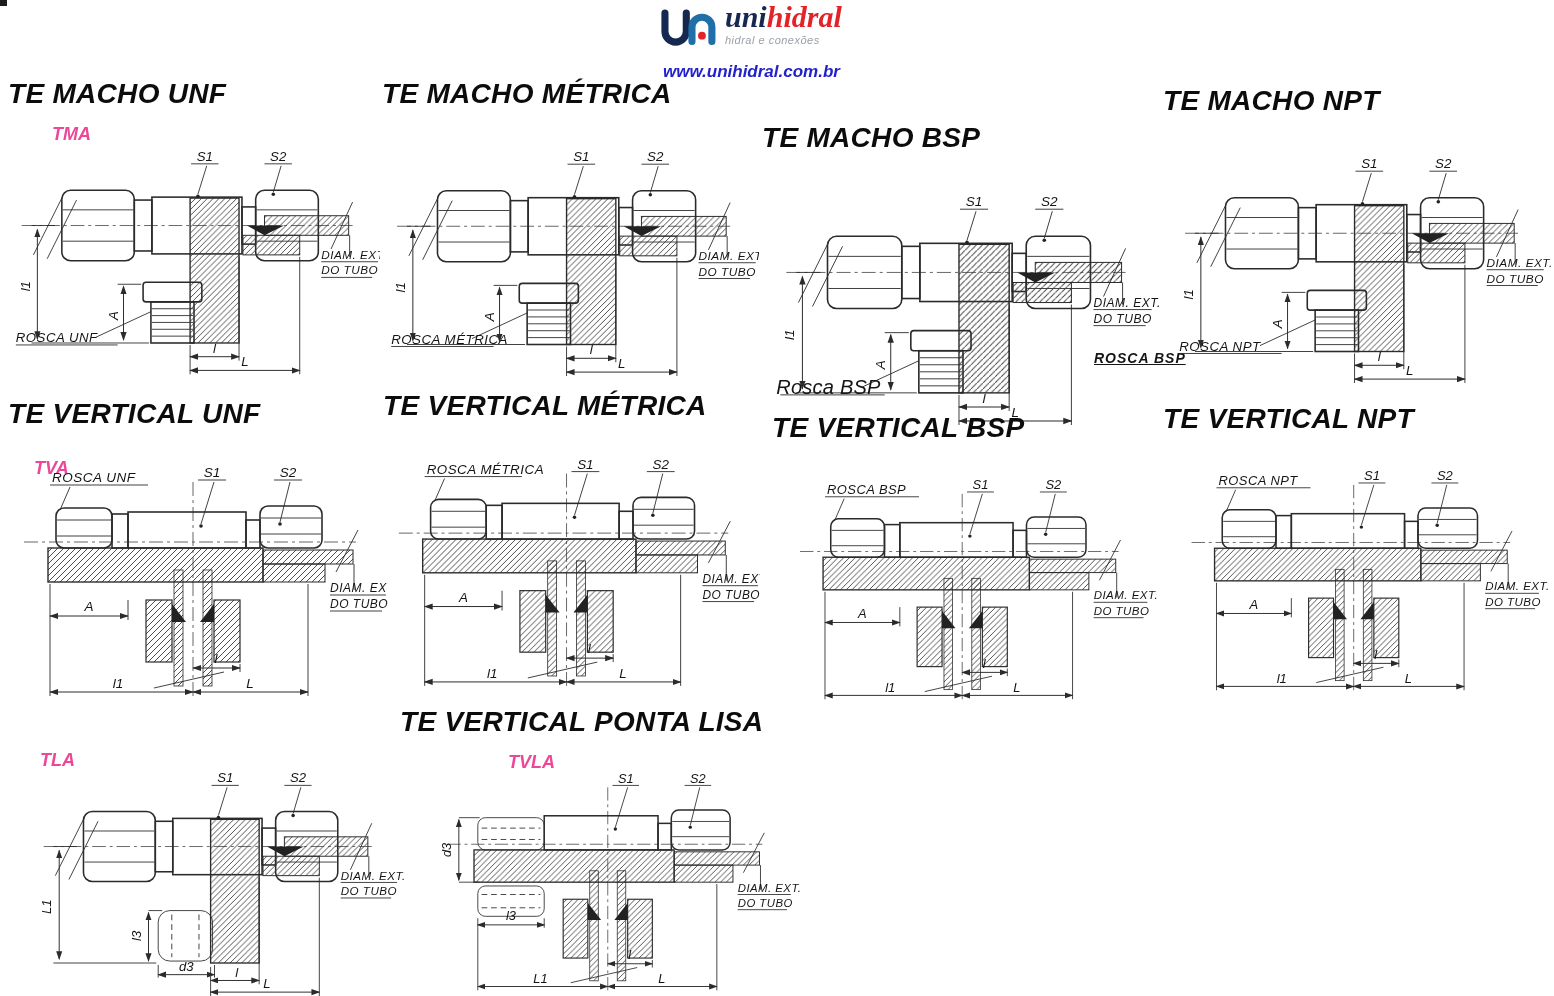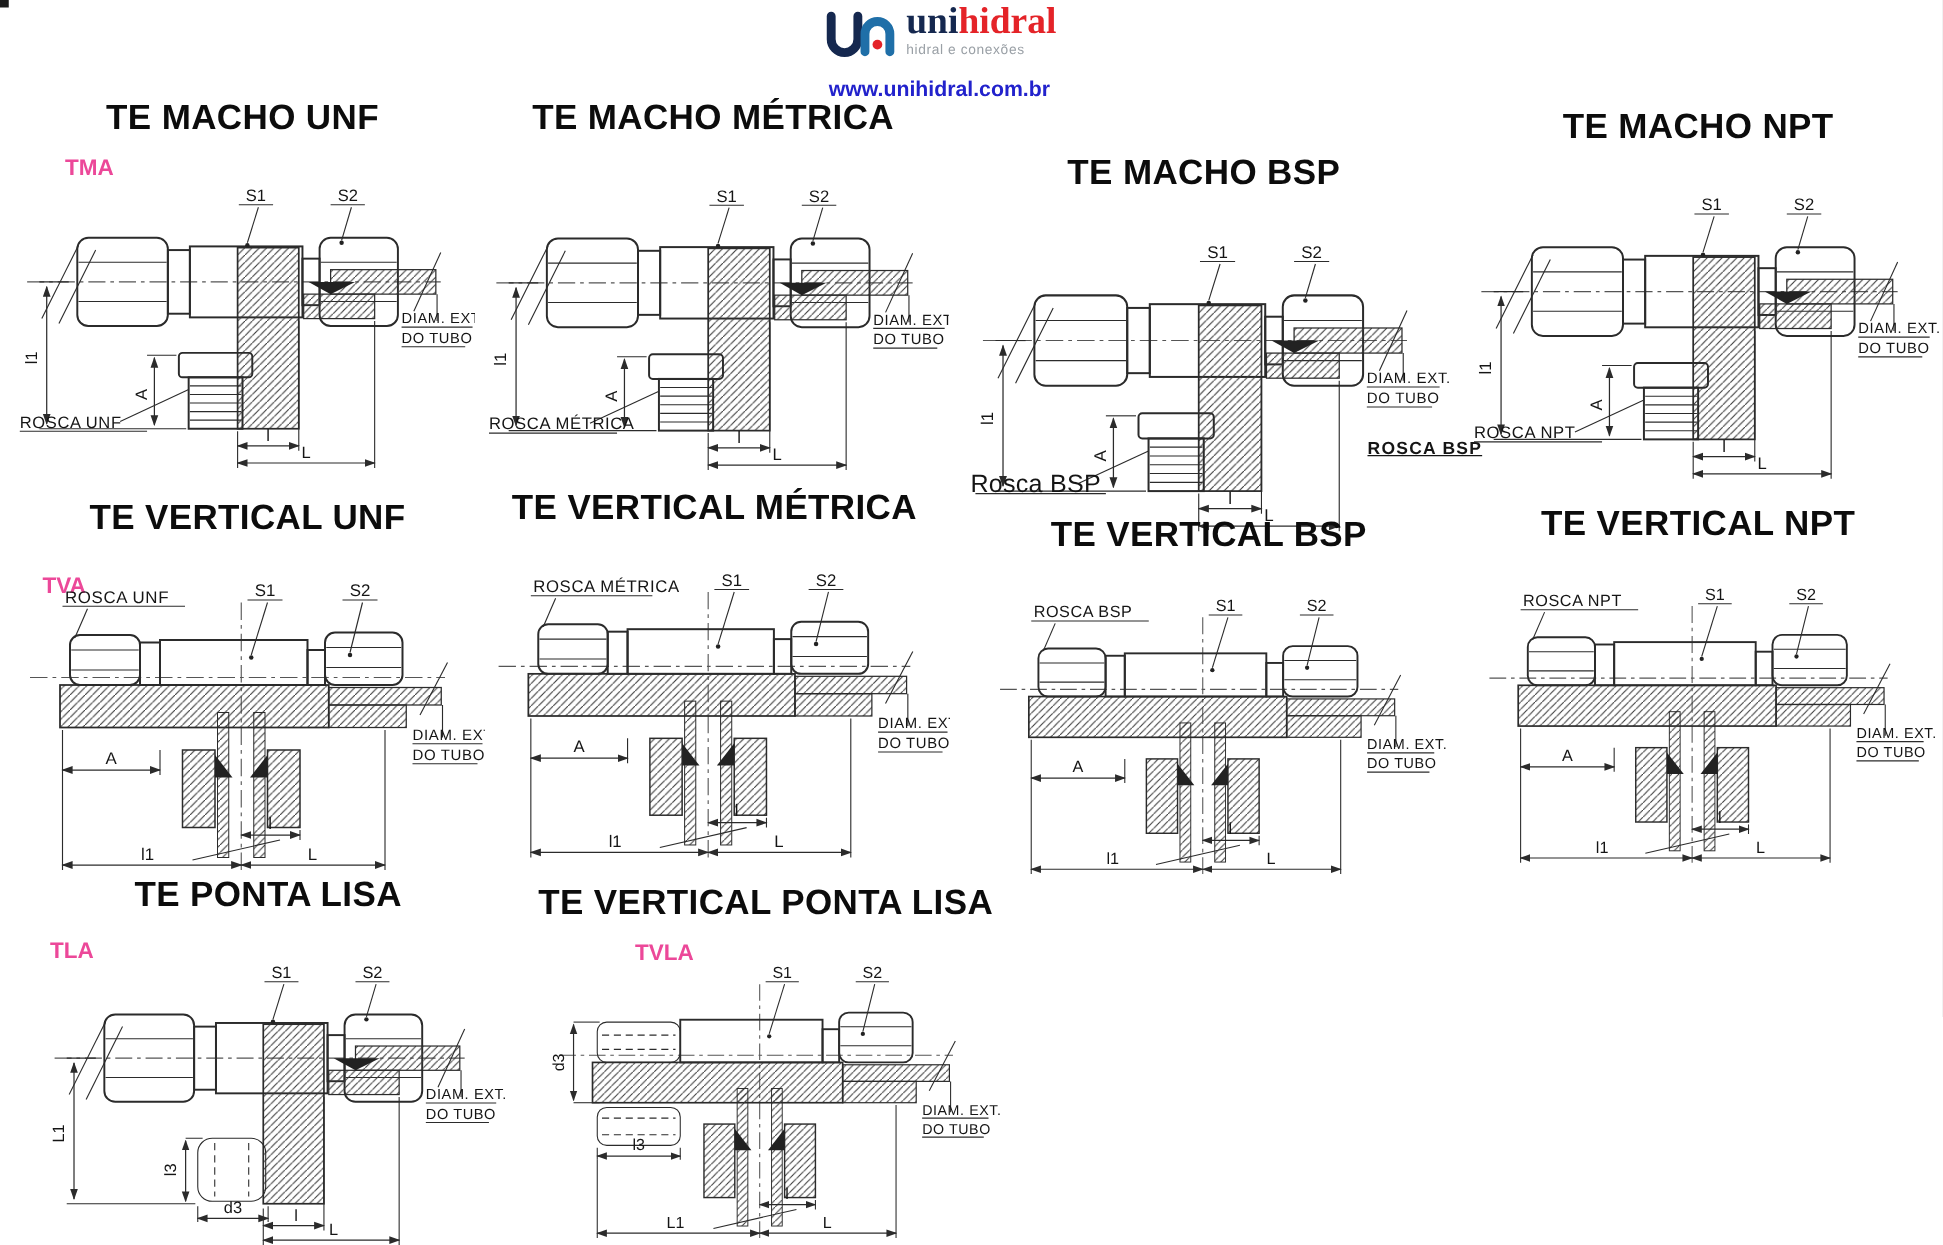--- a/index.html
+++ b/index.html
@@ -1,32 +1,32 @@
 <!DOCTYPE html>
 <html><head>
 <meta charset="utf-8">
 <style>
   html,body{margin:0;padding:0;background:#e8e8e8;}
   .page{position:relative;width:1554px;height:996px;background:#ffffff;overflow:hidden;
-        font-family:"Liberation Sans",sans-serif;color:#111;}
+        font-family:"Liberation Sans",sans-serif;color:#111;font-style:italic;}
   .speck{position:absolute;left:0;top:0;width:7px;height:6px;background:#1c1c1c;}
 
   
   .header{position:absolute;left:655px;top:2px;width:300px;}
   .logo-row{display:flex;align-items:flex-start;}
   .logo-mark{width:64px;height:56px;flex:0 0 auto;}
   .logo-words{margin-left:6px;line-height:1;}
   .logo-uni{font-family:"Liberation Serif",serif;font-weight:700;font-size:30px;color:#15284f;}
   .logo-hidral{font-family:"Liberation Serif",serif;font-weight:700;font-size:30px;color:#e42328;}
   .logo-tag{font-size:11px;color:#9aa0a6;margin-top:3px;letter-spacing:0.5px;}
   .logo-url{margin-top:4px;margin-left:8px;font-size:17px;font-weight:700;color:#2222cc;}
 
   
   .cell{position:absolute;}
-  .dtitle{position:absolute;top:0;left:0;right:0;text-align:center;font-weight:700;
+  .dtitle{position:absolute;top:0;left:0;right:0;font-weight:700;
           font-size:28px;letter-spacing:0.3px;color:#0c0c0c;white-space:nowrap;}
   .dcode{position:absolute;font-weight:700;font-size:18px;color:#ec4899;}
   .dcode:empty{display:none;}
   .draw{position:absolute;left:0;right:0;top:32px;bottom:0;width:100%;height:calc(100% - 32px);}
 
   
   .o{fill:none;stroke:#2b2b2b;stroke-width:1.6;}
   .t{fill:none;stroke:#2b2b2b;stroke-width:0.9;}
   .dash{fill:none;stroke:#2b2b2b;stroke-width:0.9;stroke-dasharray:6 4;}
   .cl{fill:none;stroke:#555;stroke-width:0.9;stroke-dasharray:14 4 3 4;}
@@ -396,21 +396,20 @@
       <text class="mid" x="81" y="181">A</text>
       <text class="mid" x="208" y="233">l</text>
       <text class="mid" x="110" y="258">l1</text>
       <text class="mid" x="242" y="258">L</text>
       <text class="sm" x="322" y="162">DIAM. EXT.</text>
       <text class="sm" x="322" y="178">DO TUBO</text>
     </svg>
   </div>
 
   <div class="cell" style="left:22px;top:700px;width:385px;height:296px;">
-    <div class="dtitle">TE PONTA LISA</div>
     <div class="dcode" style="left:18px;top:50px;">TLA</div>
     <svg class="draw" viewBox="0 0 380 272" preserveAspectRatio="xMidYMin meet">
       <use href="#sym-lisa"></use>
       <text class="mid" x="201" y="52">S1</text>
       <text class="mid" x="276" y="52">S2</text>
       <text class="mid" transform="rotate(-90 22 180)" x="22" y="180">L1</text>
       <text class="mid" transform="rotate(-90 114 210)" x="114" y="210">l3</text>
       <text class="mid" x="161" y="246">d3</text>
       <text class="mid" x="213" y="252">l</text>
       <text class="mid" x="244" y="264">L</text>

